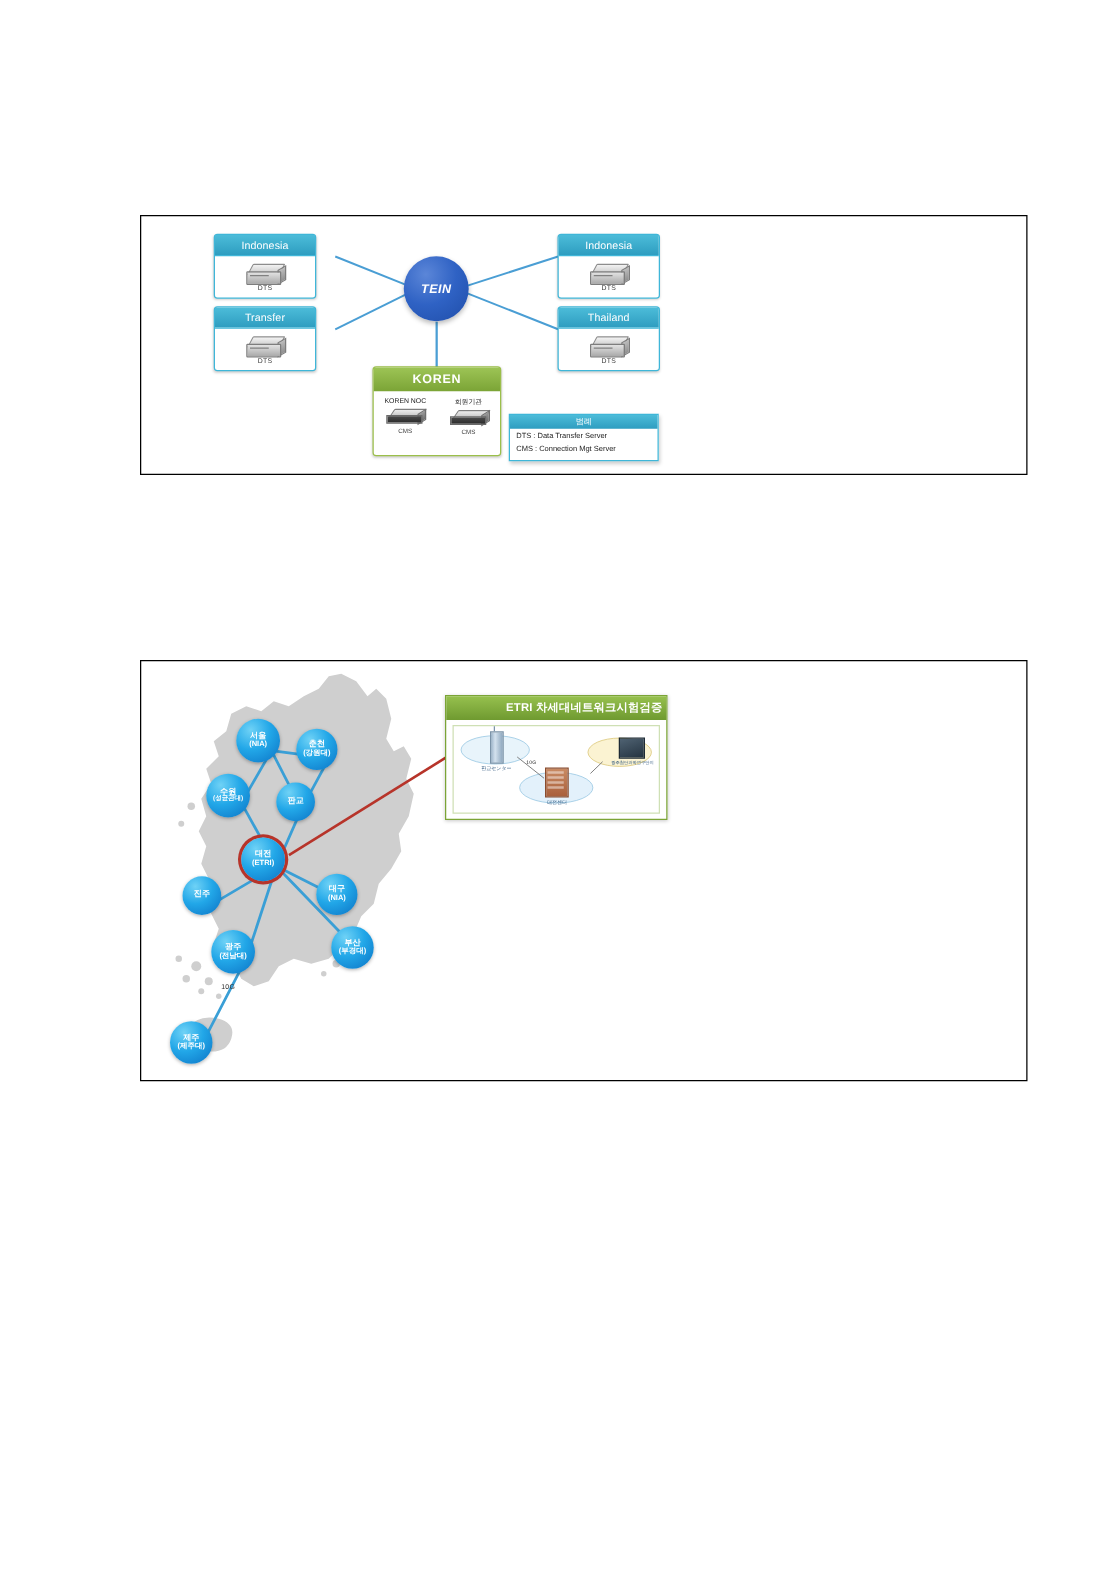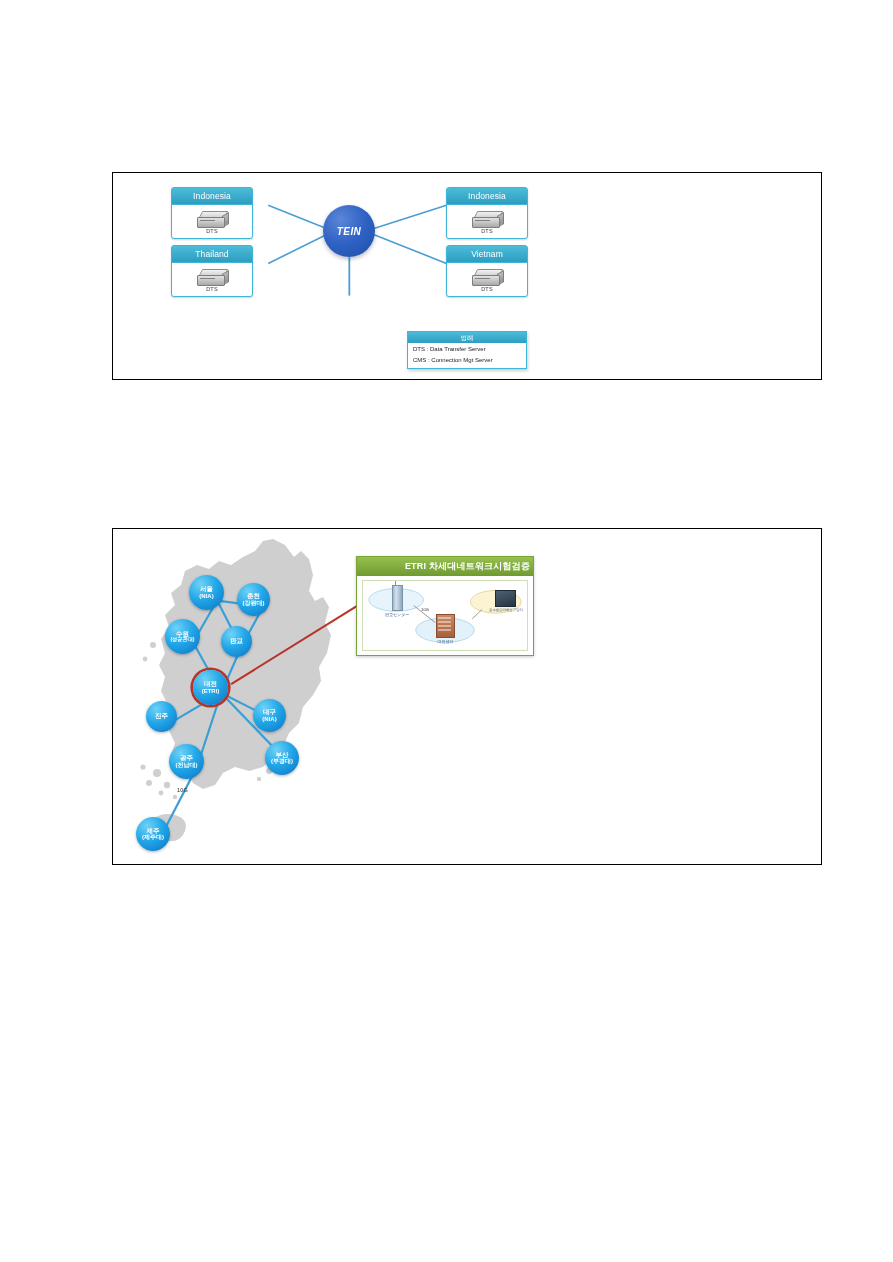--- a/index.html
+++ b/index.html
@@ -218,21 +218,21 @@
             <div class="srv-top"></div>
               <div class="srv-side"></div>
               <div class="srv-face"></div>
               <div class="srv-slot"></div>
           </div>
           <div class="site-tag">DTS</div>
         </div>
       </div>
 
       <div class="site-box" style="left:58px;top:72px;">
-        <div class="site-head">Thailand</div>
+        <div class="site-head">Transfer</div>
         <div class="site-body">
           <div class="srv">
             <div class="srv-top"></div>
               <div class="srv-side"></div>
               <div class="srv-face"></div>
               <div class="srv-slot"></div>
           </div>
           <div class="site-tag">DTS</div>
         </div>
       </div>
@@ -244,36 +244,59 @@
             <div class="srv-top"></div>
               <div class="srv-side"></div>
               <div class="srv-face"></div>
               <div class="srv-slot"></div>
           </div>
           <div class="site-tag">DTS</div>
         </div>
       </div>
 
       <div class="site-box" style="left:333px;top:72px;">
-        <div class="site-head">Vietnam</div>
+        <div class="site-head">Thailand</div>
         <div class="site-body">
           <div class="srv">
             <div class="srv-top"></div>
               <div class="srv-side"></div>
               <div class="srv-face"></div>
               <div class="srv-slot"></div>
           </div>
           <div class="site-tag">DTS</div>
         </div>
       </div>
 
       <div id="tein-node" style="left:210px;top:32px;font-style:italic;">
         <span>TEIN</span>
       </div>
 
+      <div id="koren-box" style="left:185px;top:120px;">
+        <div class="koren-head">KOREN</div>
+        <div class="koren-body">
+          <div class="koren-item">
+            <div class="ki-label">KOREN NOC</div>
+            <div class="cms">
+              <div class="cms-top"></div>
+                <div class="cms-side"></div>
+                <div class="cms-face"></div>
+            </div>
+            <div class="ki-tag">CMS</div>
+          </div>
+          <div class="koren-item">
+            <div class="ki-label">회원기관</div>
+            <div class="cms">
+              <div class="cms-top"></div>
+                <div class="cms-side"></div>
+                <div class="cms-face"></div>
+            </div>
+            <div class="ki-tag">CMS</div>
+          </div>
+        </div>
+      </div>
 
       <div id="legend-box" style="left:294px;top:158px;">
         <div class="legend-head">범례</div>
         <div class="legend-row">DTS : Data Transfer Server</div>
         <div class="legend-row">CMS : Connection Mgt Server</div>
       </div>
 
     </div>
   </div>
 

